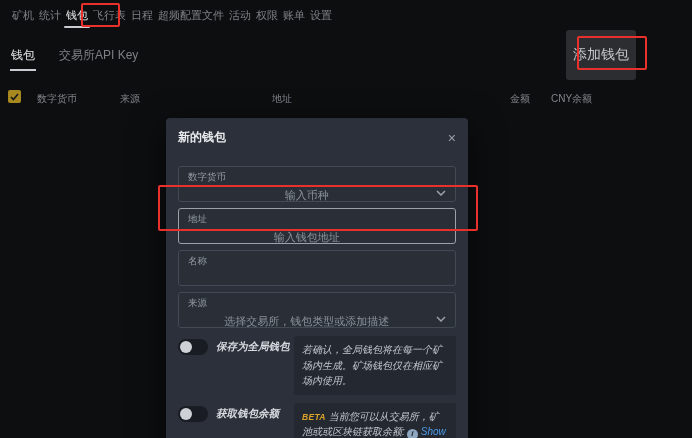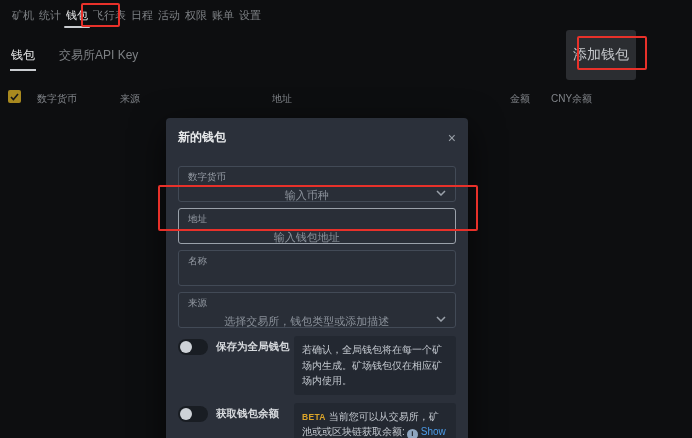--- a/index.html
+++ b/index.html
@@ -61,21 +61,21 @@
   }
   .field.focused { border-color:#9aa1aa; }
   .field .f-label { display:block; font-size:9.5px; color:#959ba4; margin-bottom:1px; }
   .field input {
     width:92%; background:transparent; border:none; outline:none;
     font-size:11px; color:#c7cacd; font-family:inherit; padding:0;text-align:center;
   }
   .field input::placeholder { color:#8b929b; opacity:1; }
   .field .chev { position:absolute; right:9px; top:15px; }
 
-  .toggle-row { display:flex; align-items:flex-start; margin-top:8px; }
+  .toggle-row { display:flex; align-items:flex-start; margin-top:8px;font-style:italic; }
   .toggle {
     flex:0 0 auto; width:30px; height:16px; border-radius:9px; background:#191d23;
     position:relative; cursor:pointer; margin-top:3px;
   }
   .toggle .knob {
     position:absolute; left:2px; top:2px; width:12px; height:12px;
     border-radius:50%; background:#ced2d7;
   }
   .toggle-label {
     font-size:10.5px; font-weight:bold; color:#d6d9dd; margin-left:8px;
@@ -103,20 +103,21 @@
 <body>
 
 <div class="screen">
 
   <nav class="topnav">
     <span class="nav-item">矿机</span>
     <span class="nav-item">统计</span>
     <span class="nav-item active">钱包</span>
     <span class="nav-item">飞行表</span>
     <span class="nav-item">日程</span>
+    <span class="nav-item">超频配置文件</span>
     <span class="nav-item">活动</span>
     <span class="nav-item">权限</span>
     <span class="nav-item">账单</span>
     <span class="nav-item">设置</span>
   </nav>
 
   <div class="subheader">
     <span class="tab active">钱包</span>
     <span class="tab">交易所API Key</span>
     <span class="spacer"></span>

